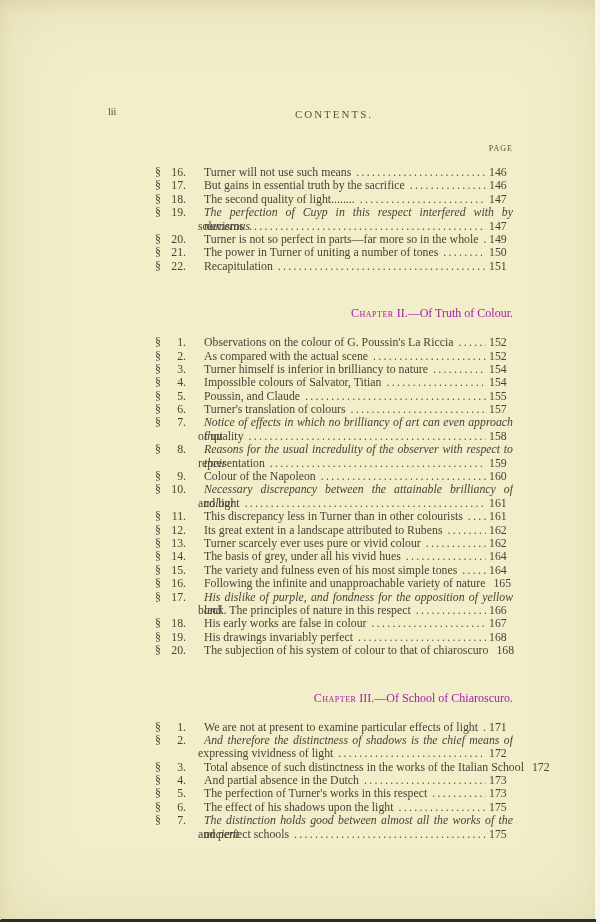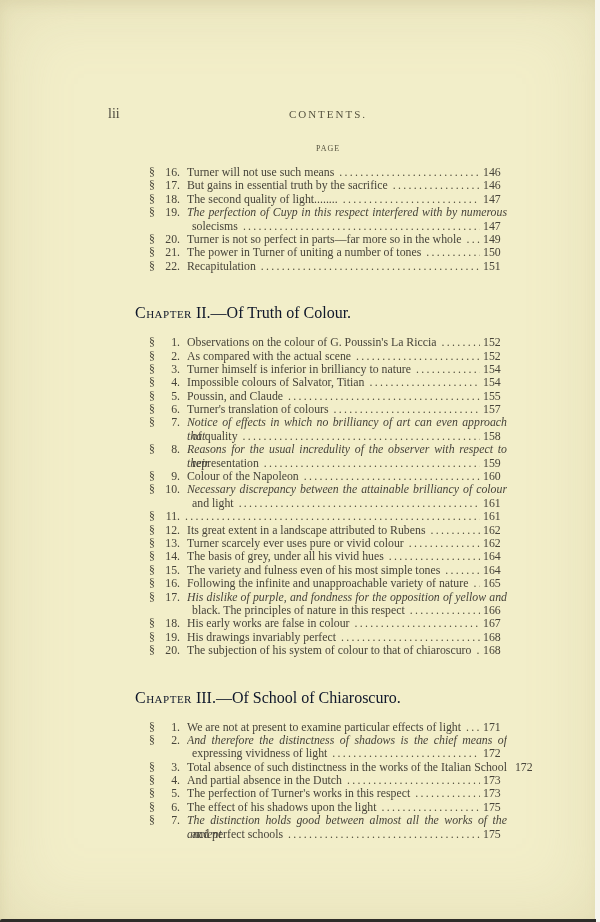--- a/index.html
+++ b/index.html
@@ -21,64 +21,65 @@
     position: absolute; top: 0; right: 0; width: 5px; height: 100%;
     background: #f7f6ef;
   }
   .bottom-line {
     position: absolute; bottom: 0; left: 0; right: 4px; height: 3px;
     background: #2e2d29;
     border-radius: 2px 0 0 0;
   }
   .folio {
     position: absolute; left: 108px; top: 106px;
-    font-size: 14px; color: #4c493d;
+    font-size: 10px; color: #4c493d;
   }
   .content {
-    position: absolute; left: 149px; top: 0; width: 358px;
+    position: absolute; left: 155px; top: 0; width: 358px;
   }
   .running-head {
     margin-top: 108px;
     text-align: center;
     font-size: 11px;
     letter-spacing: 2px;
     color: #55523f;
   }
   .page-label {
     margin-top: 24px;
-    text-align: center;
+    text-align: right;
     font-size: 8px;
     letter-spacing: 1px;
     color: #55523f;
   }
   .chapter-heading {
     margin: 30px 0 0 -14px;
-    font-size: 16px;
+    font-size: 12px;
     line-height: 20px;
     font-weight: normal;
-    color: #0f172a;
+    color: #a21caf;
+    text-align: right;
   }
   .chapter-heading .sc { font-variant: small-caps; letter-spacing: 0.5px; }
   .entries { margin-top: 13px; }
   .line {
     display: flex;
     align-items: baseline;
     font-size: 11.8px;
     line-height: 13.4px;
     height: 13.4px;
     white-space: nowrap;
   }
   .snum {
     display: flex;
     width: 31px;
     flex: none;
     justify-content: space-between;
   }
   .num { text-align: left; }
-  .etext { margin-left: 7px; }
+  .etext { margin-left: 18px; }
   .wrap1 .etext {
     flex: 1;
     white-space: normal;
     overflow: hidden;
     text-align: justify;
     text-align-last: justify;
     font-style: italic;
   }
   .leader {
     flex: 1;
@@ -279,20 +280,21 @@
             <span class="indent"></span>
             <span class="etext2">and light</span>
             <span class="leader"></span>
             <span class="epage">161</span>
           </div>
           <div class="line">
             <span class="snum">
               <span class="sig">§</span>
               <span class="num">11.</span>
             </span>
+            <span class="etext">This discrepancy less in Turner than in other colourists</span>
             <span class="leader"></span>
             <span class="epage">161</span>
           </div>
           <div class="line">
             <span class="snum">
               <span class="sig">§</span>
               <span class="num">12.</span>
             </span>
             <span class="etext">Its great extent in a landscape attributed to Rubens</span>
             <span class="leader"></span>

